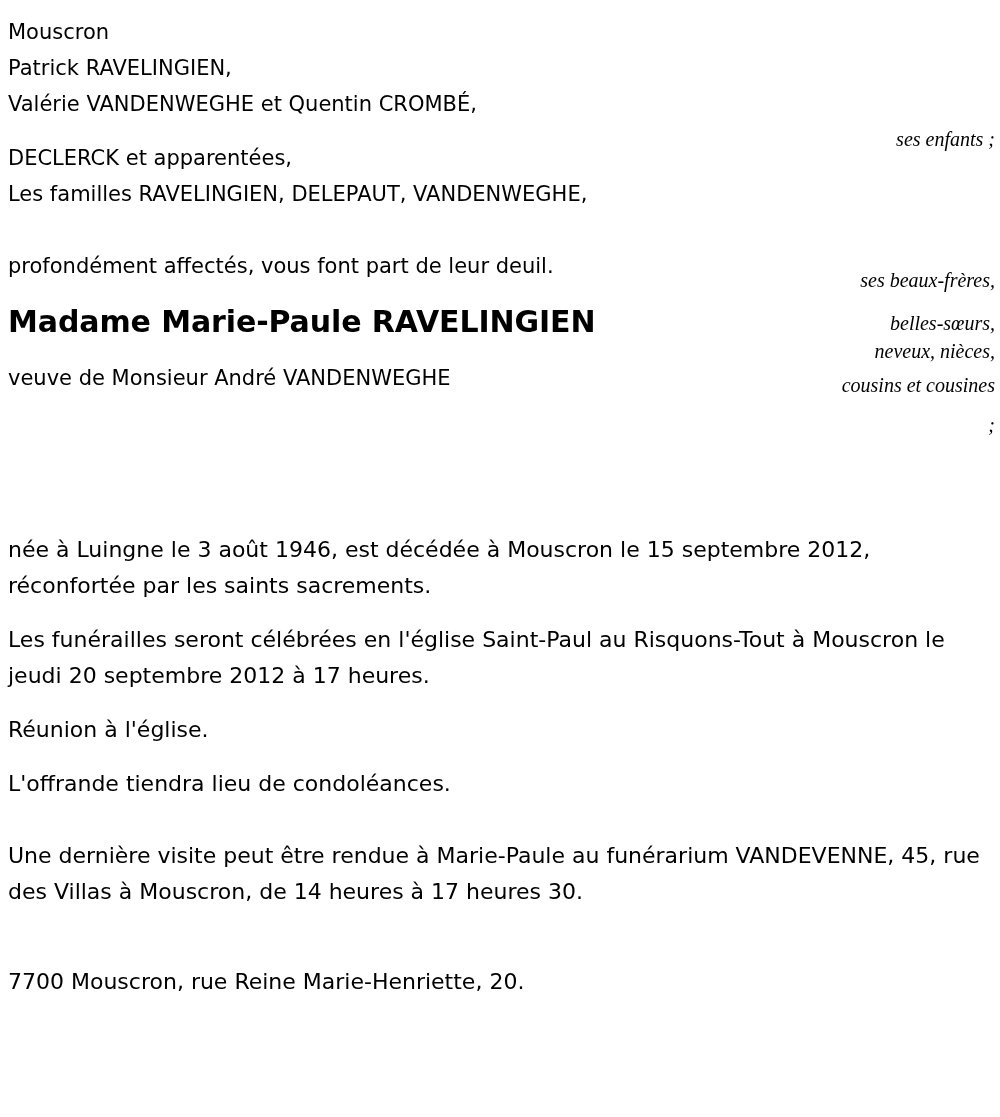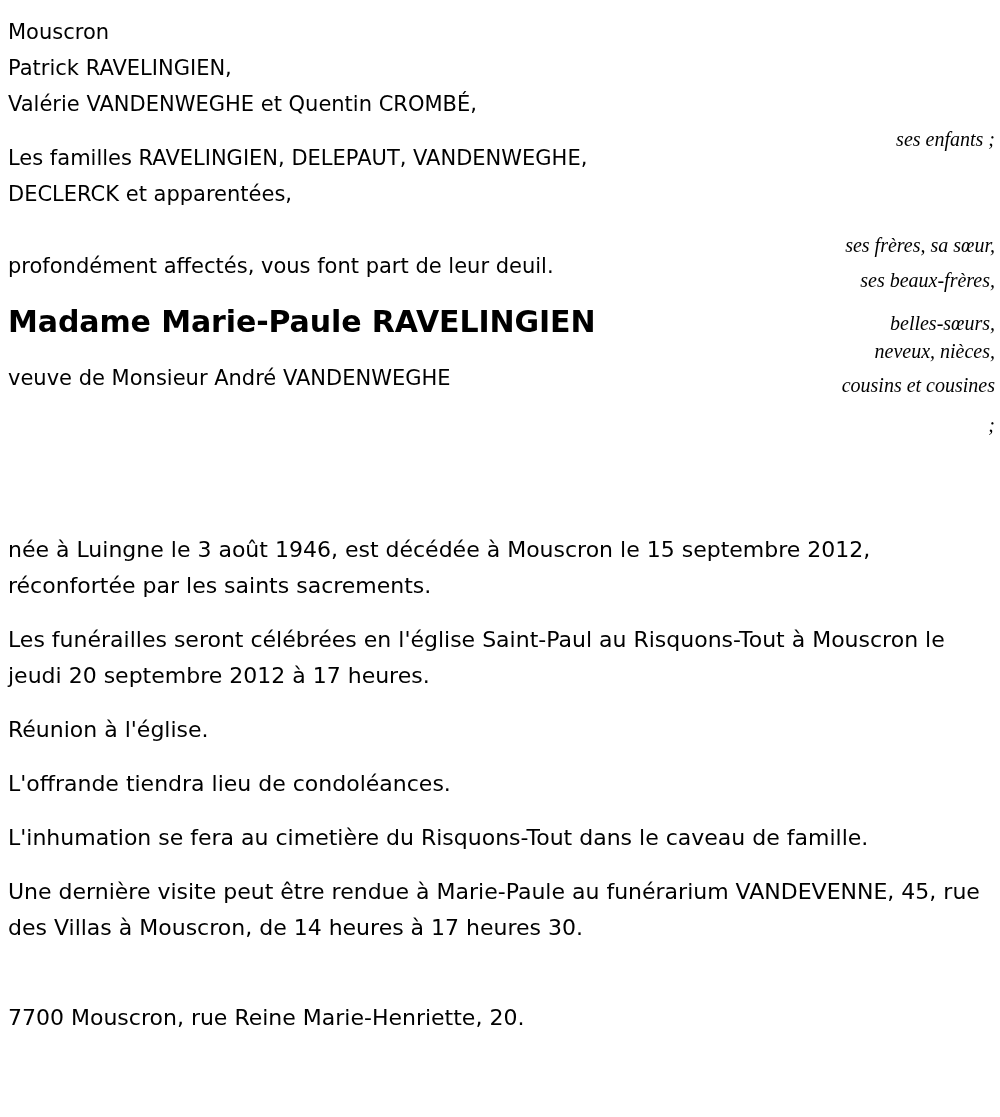--- a/index.html
+++ b/index.html
@@ -92,40 +92,39 @@
   <div class="main-col">
 
     <div class="line">Mouscron</div>
 
     <div class="line">Patrick RAVELINGIEN,</div>
 
     <div class="line">Valérie VANDENWEGHE et Quentin CROMBÉ,</div>
 
     <div class="spacer-half"></div>
 
+    <div class="line">DECLERCK et apparentées,</div>
+
     <div class="line">Les familles RAVELINGIEN, DELEPAUT, VANDENWEGHE,</div>
-
-    <div class="line">DECLERCK et apparentées,</div>
 
     <div class="spacer-line"></div>
 
     <div class="line">profondément affectés, vous font part de leur deuil.</div>
 
     <div class="spacer-half"></div>
 
     <div class="deceased-name">Madame Marie-Paule RAVELINGIEN</div>
 
     <div class="spacer-half"></div>
 
     <div class="line">veuve de Monsieur André VANDENWEGHE</div>
   </div>
 
   <div class="rel rel-enfants">ses enfants ;</div>
 
-  <div class="rel rel-freres">ses frères, sa sœur,</div>
 
   <div class="rel rel-beaux">ses beaux-frères,</div>
 
   <div class="rel rel-belles">belles-sœurs,</div>
 
   <div class="rel rel-neveux">neveux, nièces,</div>
 
   <div class="rel rel-cousins">cousins et cousines</div>
 
   <div class="rel rel-semicolon">;</div>
@@ -141,21 +140,20 @@
     <div class="spacer-half"></div>
 
     <div class="para">Réunion à l'église.</div>
 
     <div class="spacer-half"></div>
 
     <div class="para">L'offrande tiendra lieu de condoléances.</div>
 
     <div class="spacer-half"></div>
 
-    <div class="para">L'inhumation se fera au cimetière du Risquons-Tout dans le caveau de famille.</div>
 
     <div class="spacer-half"></div>
 
     <div class="para">Une dernière visite peut être rendue à Marie-Paule au funérarium VANDEVENNE, 45, rue des Villas à Mouscron, de 14 heures à 17 heures 30.</div>
 
     <div class="spacer-half"></div>
 
 
     <div class="spacer-line"></div>
 

